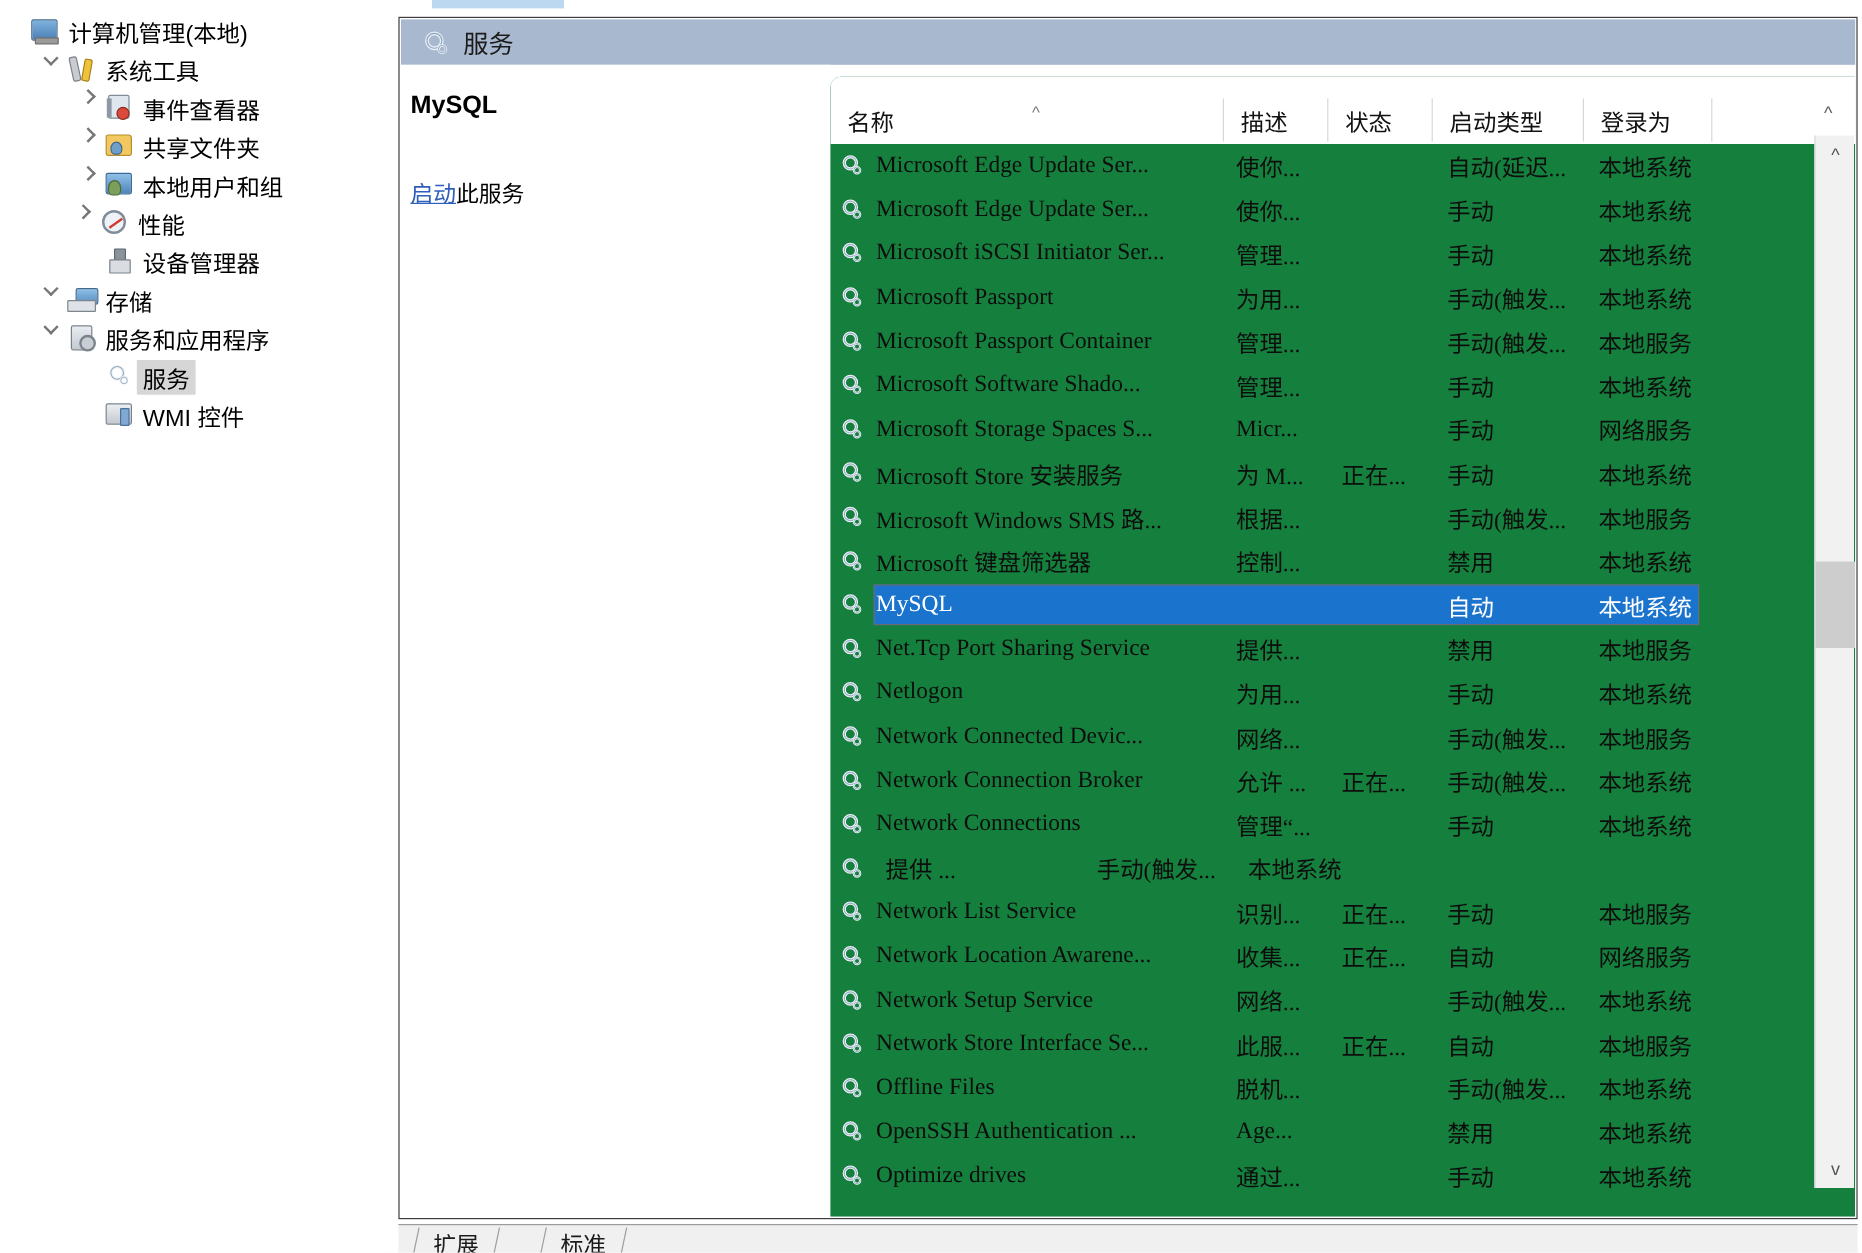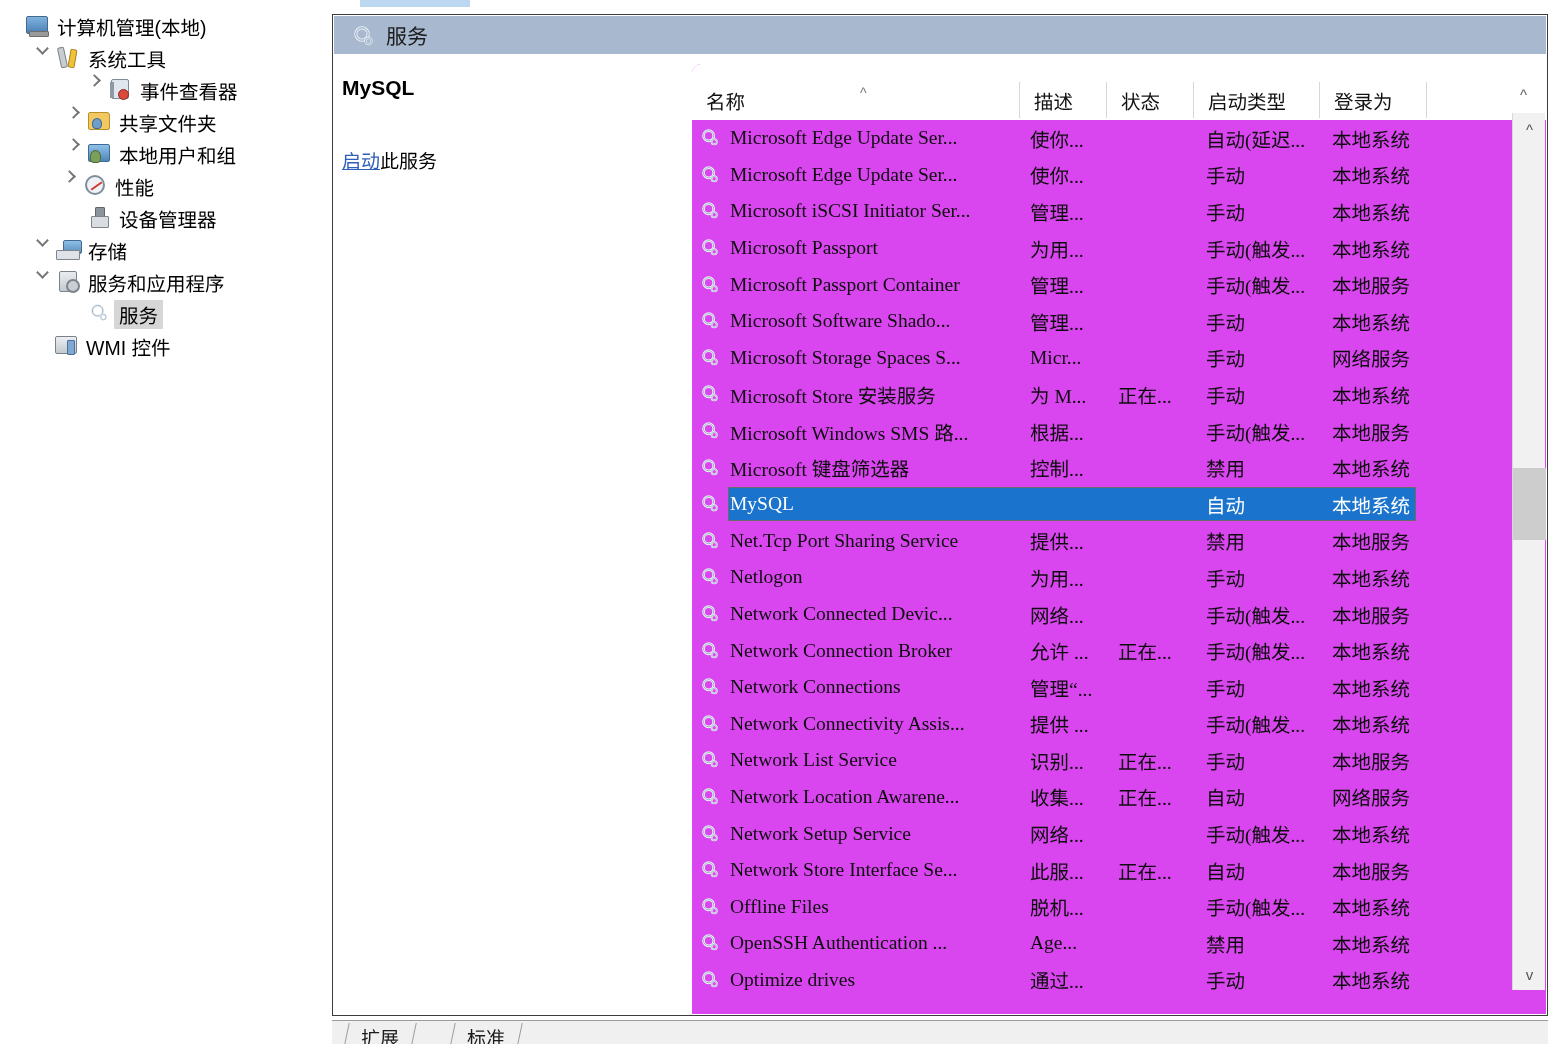--- a/index.html
+++ b/index.html
@@ -111,21 +111,21 @@
     position:absolute; left:0; top:38px; width:358px; bottom:0;
     background:#ffffff; padding:22px 16px 0 8px;
   }
   .detail-title { font-size:21px; font-weight:bold; color:#000; }
   .detail-action { margin-top:46px; font-size:19px; color:#000; }
   .detail-action .lnk { color:#2f5fbb; text-decoration:underline; cursor:pointer; }
 
   
   .list-panel {
     position:absolute; left:358px; top:48px; right:0; bottom:0;
-    background:#d946ef; border-top-left-radius:9px; overflow:hidden;
+    background:#15803d; border-top-left-radius:9px; overflow:hidden;
   }
   .list-head {
     position:absolute; left:0; top:0; right:0; height:56px;
     background:#ffffff; display:flex; align-items:flex-end;
   }
   .list-head .cell {
     position:relative; height:40px; display:flex; align-items:center;
     font-size:19.5px; color:#111; padding-left:14px; white-space:nowrap;
   }
   .list-head .cell:after {
@@ -204,21 +204,21 @@
         </div>
         <div class="tree-row" style="padding-left: 31px;">
           <div class="twisty">
             <span class="tw-chev down"></span>
           </div>
           <div class="ticon">
             <span class="ic ic-tools"></span>
           </div>
           <div class="tlabel">系统工具</div>
         </div>
-        <div class="tree-row" style="padding-left: 83px;">
+        <div class="tree-row" style="padding-left: 62px;">
           <div class="twisty">
             <span class="tw-chev right"></span>
           </div>
           <div class="ticon">
             <span class="ic ic-eventlog"></span>
           </div>
           <div class="tlabel">事件查看器</div>
         </div>
         <div class="tree-row" style="padding-left: 62px;">
           <div class="twisty">
@@ -277,21 +277,21 @@
           <div class="ticon">
             <svg width="20" height="20" viewBox="0 0 22 22">
               <circle cx="9.5" cy="8.5" r="5.8" fill="none" stroke="#eef2f6" stroke-width="3"></circle>
               <circle cx="9.5" cy="8.5" r="5.8" fill="none" stroke="#97a9bd" stroke-width="1"></circle>
               <circle cx="15.8" cy="15.4" r="3" fill="none" stroke="#eef2f6" stroke-width="2"></circle>
               <circle cx="15.8" cy="15.4" r="3" fill="none" stroke="#97a9bd" stroke-width="0.8"></circle>
             </svg>
           </div>
           <div class="tlabel">服务</div>
         </div>
-        <div class="tree-row" style="padding-left: 29px;">
+        <div class="tree-row" style="padding-left: 62px;">
           <div class="twisty"></div>
           <div class="ticon">
             <span class="ic ic-wmi"></span>
           </div>
           <div class="tlabel">WMI 控件</div>
         </div>
       </div>
   </div>
 
   <div class="result-pane">
@@ -583,21 +583,20 @@
               </div>
               <div class="row">
                 <div class="c-icon">
                   <svg width="20" height="20" viewBox="0 0 22 22">
                     <circle cx="9.5" cy="8.5" r="5.6" fill="none" stroke="#f2f6fa" stroke-width="3"></circle>
                     <circle cx="9.5" cy="8.5" r="5.6" fill="none" stroke="#9ab0c6" stroke-width="1.1"></circle>
                     <circle cx="15.6" cy="15.2" r="2.9" fill="none" stroke="#f2f6fa" stroke-width="2"></circle>
                     <circle cx="15.6" cy="15.2" r="2.9" fill="none" stroke="#9ab0c6" stroke-width="0.9"></circle>
                   </svg>
                 </div>
-                <div class="c c-name">Network Connectivity Assis...</div>
                 <div class="c c-desc">提供 ...</div>
                 <div class="c c-state"></div>
                 <div class="c c-start">手动(触发...</div>
                 <div class="c c-logon">本地系统</div>
               </div>
               <div class="row">
                 <div class="c-icon">
                   <svg width="20" height="20" viewBox="0 0 22 22">
                     <circle cx="9.5" cy="8.5" r="5.6" fill="none" stroke="#f2f6fa" stroke-width="3"></circle>
                     <circle cx="9.5" cy="8.5" r="5.6" fill="none" stroke="#9ab0c6" stroke-width="1.1"></circle>

